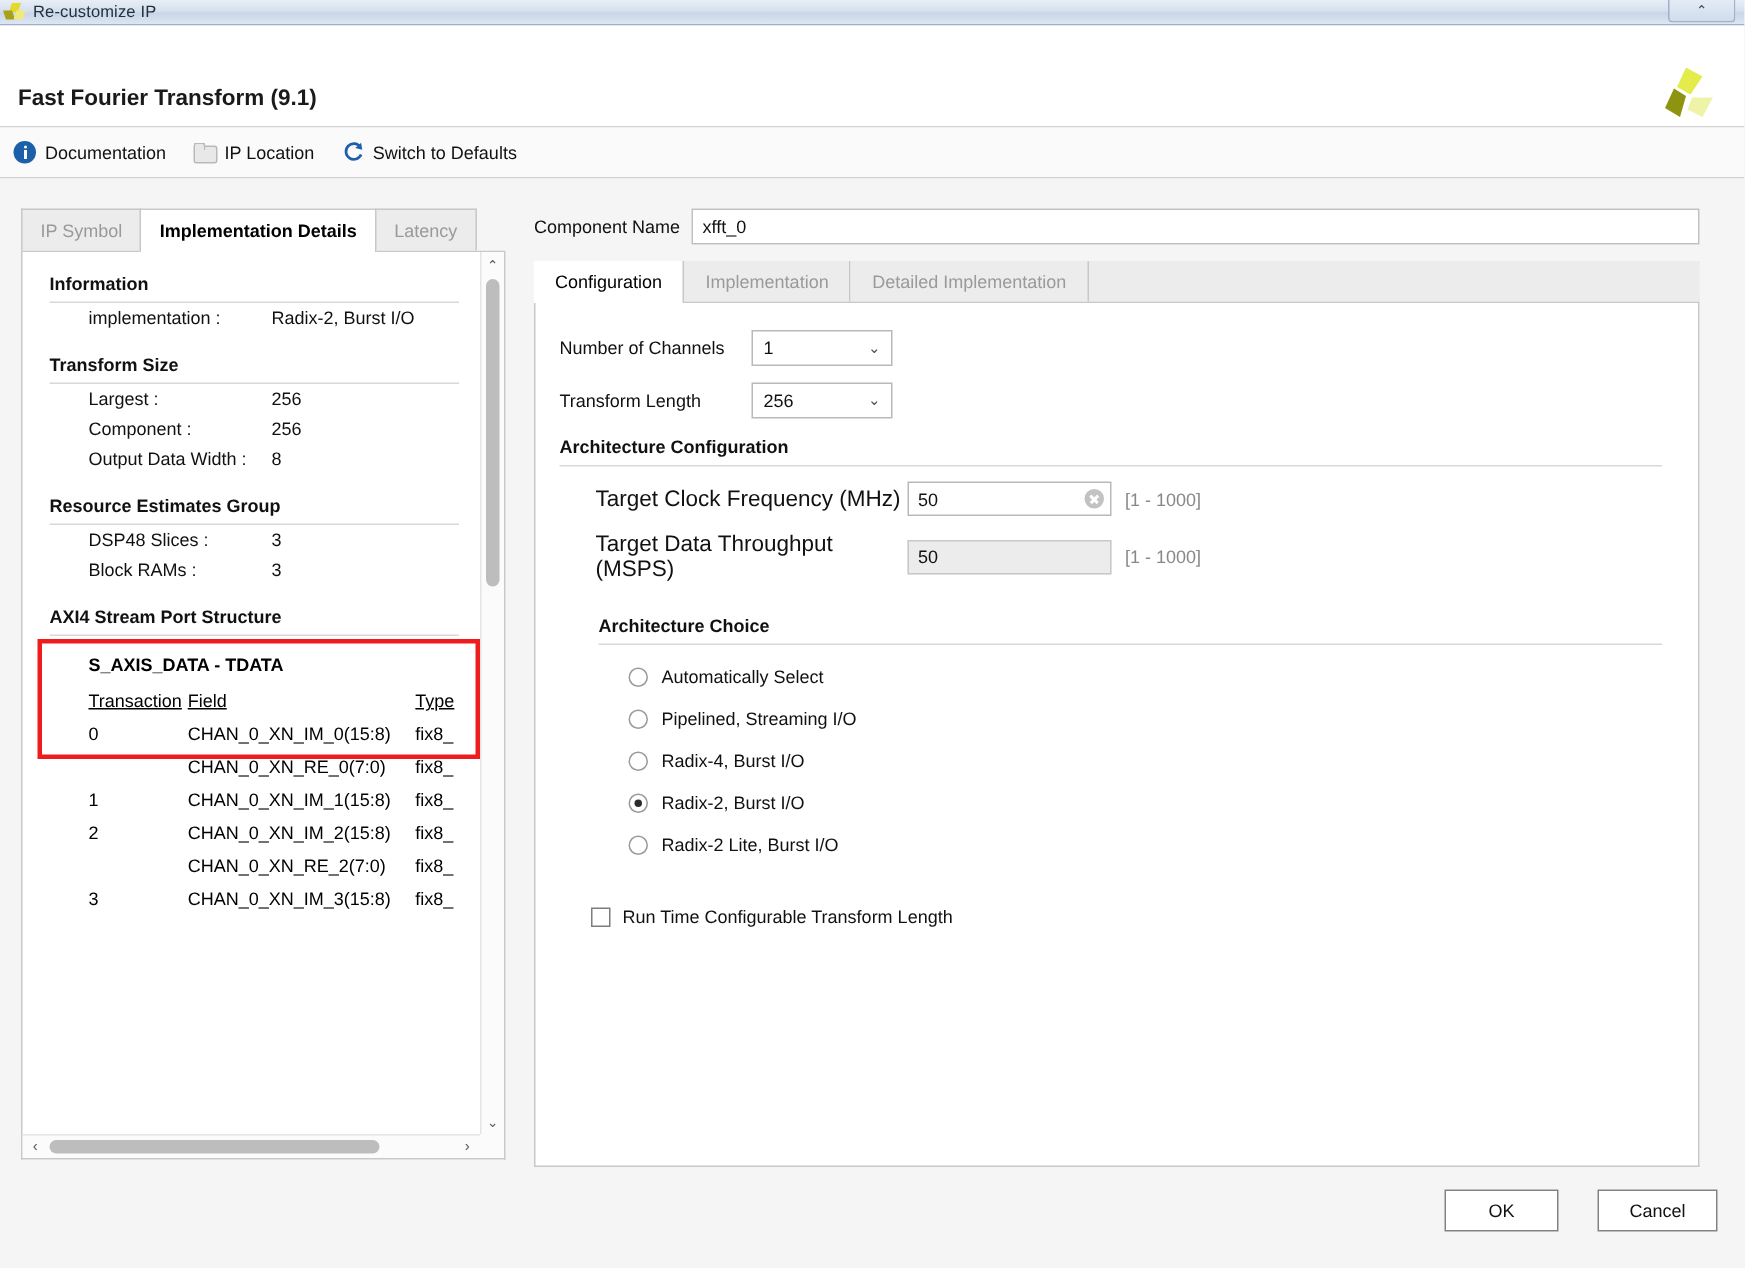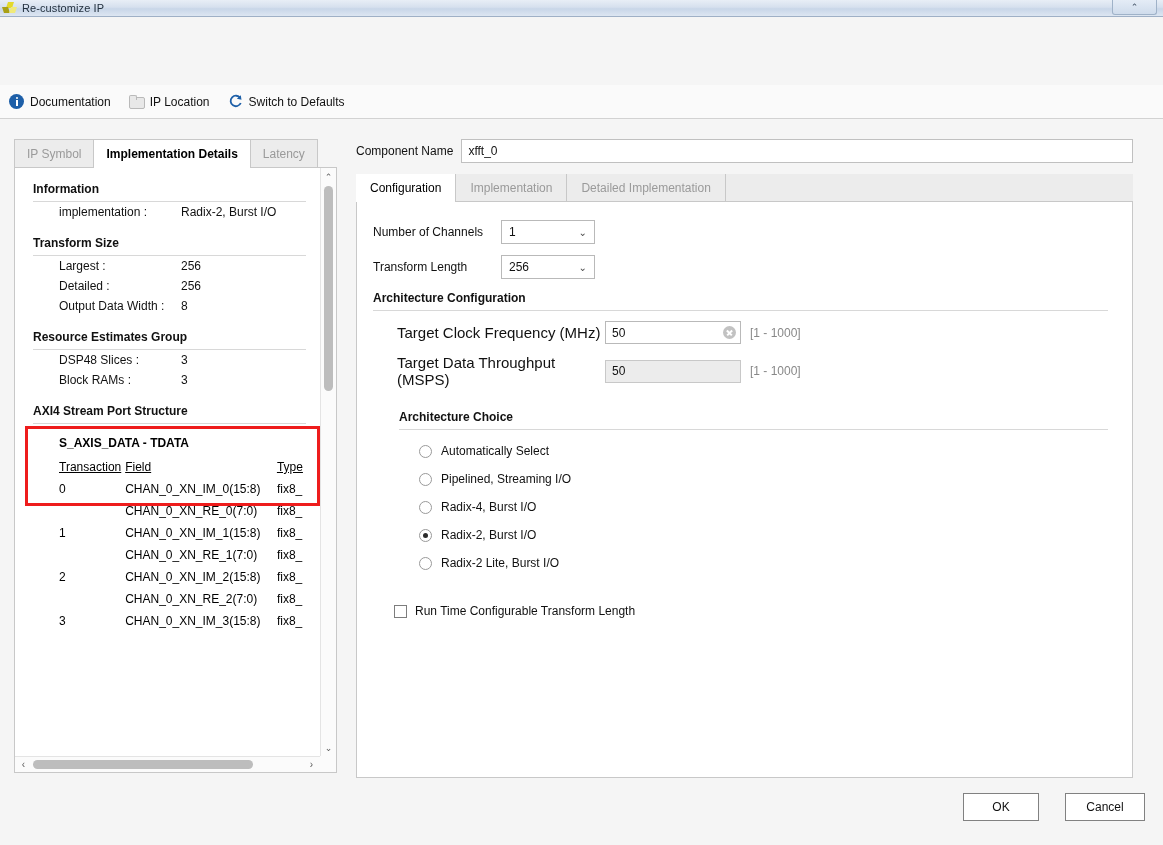--- a/index.html
+++ b/index.html
@@ -275,20 +275,28 @@
   <div class="titlebar">
     <span class="tb-icon">
       <span class="blade" style="left:4px;top:0px;transform:skewX(-18deg);background:#e3d92b;"></span>
       <span class="blade" style="left:0px;top:5px;transform:skewX(18deg);background:#a8a017;"></span>
       <span class="blade" style="left:7px;top:5px;transform:skewX(-18deg);background:#f0ea7a;"></span>
     </span>
     <span class="tb-title">Re-customize IP</span>
     <div class="tb-ctrl">⌃</div>
   </div>
 
+  <div class="header">
+    <div class="header-title">Fast Fourier Transform (9.1)</div>
+    <svg class="logo" viewBox="0 0 42 40">
+      <polygon points="22,2 33,8 25,20 16,15" fill="#e3ec4a"></polygon>
+      <polygon points="14,16 22,21 18,35 8,29" fill="#8f9410"></polygon>
+      <polygon points="26,22 40,22 33,35 23,30" fill="#eef3a8"></polygon>
+    </svg>
+  </div>
 
   <div class="toolbar">
     <div class="tb-item">
       <span class="ico ico-info"></span>
       <span class="lbl">Documentation</span>
     </div>
     <div class="tb-item">
       <span class="ico ico-folder"></span>
       <span class="lbl">IP Location</span>
     </div>
@@ -323,21 +331,21 @@
               <span class="v">Radix-2, Burst I/O</span>
             </div>
 
             <div class="sec-gap"></div>
             <div class="sec-head">Transform Size</div>
             <div class="kv">
               <span class="k">Largest :</span>
               <span class="v">256</span>
             </div>
             <div class="kv">
-              <span class="k">Detailed :</span>
+              <span class="k">Component :</span>
               <span class="v">256</span>
             </div>
             <div class="kv">
               <span class="k">Output Data Width :</span>
               <span class="v">8</span>
             </div>
 
             <div class="sec-gap"></div>
             <div class="sec-head">Resource Estimates Group</div>
             <div class="kv">
@@ -372,25 +380,20 @@
                   <td></td>
                   <td>CHAN_0_XN_RE_0(7:0)</td>
                   <td>fix8_</td>
                 </tr>
                 <tr>
                   <td>1</td>
                   <td>CHAN_0_XN_IM_1(15:8)</td>
                   <td>fix8_</td>
                 </tr>
                 <tr>
-                  <td></td>
-                  <td>CHAN_0_XN_RE_1(7:0)</td>
-                  <td>fix8_</td>
-                </tr>
-                <tr>
                   <td>2</td>
                   <td>CHAN_0_XN_IM_2(15:8)</td>
                   <td>fix8_</td>
                 </tr>
                 <tr>
                   <td></td>
                   <td>CHAN_0_XN_RE_2(7:0)</td>
                   <td>fix8_</td>
                 </tr>
                 <tr>

